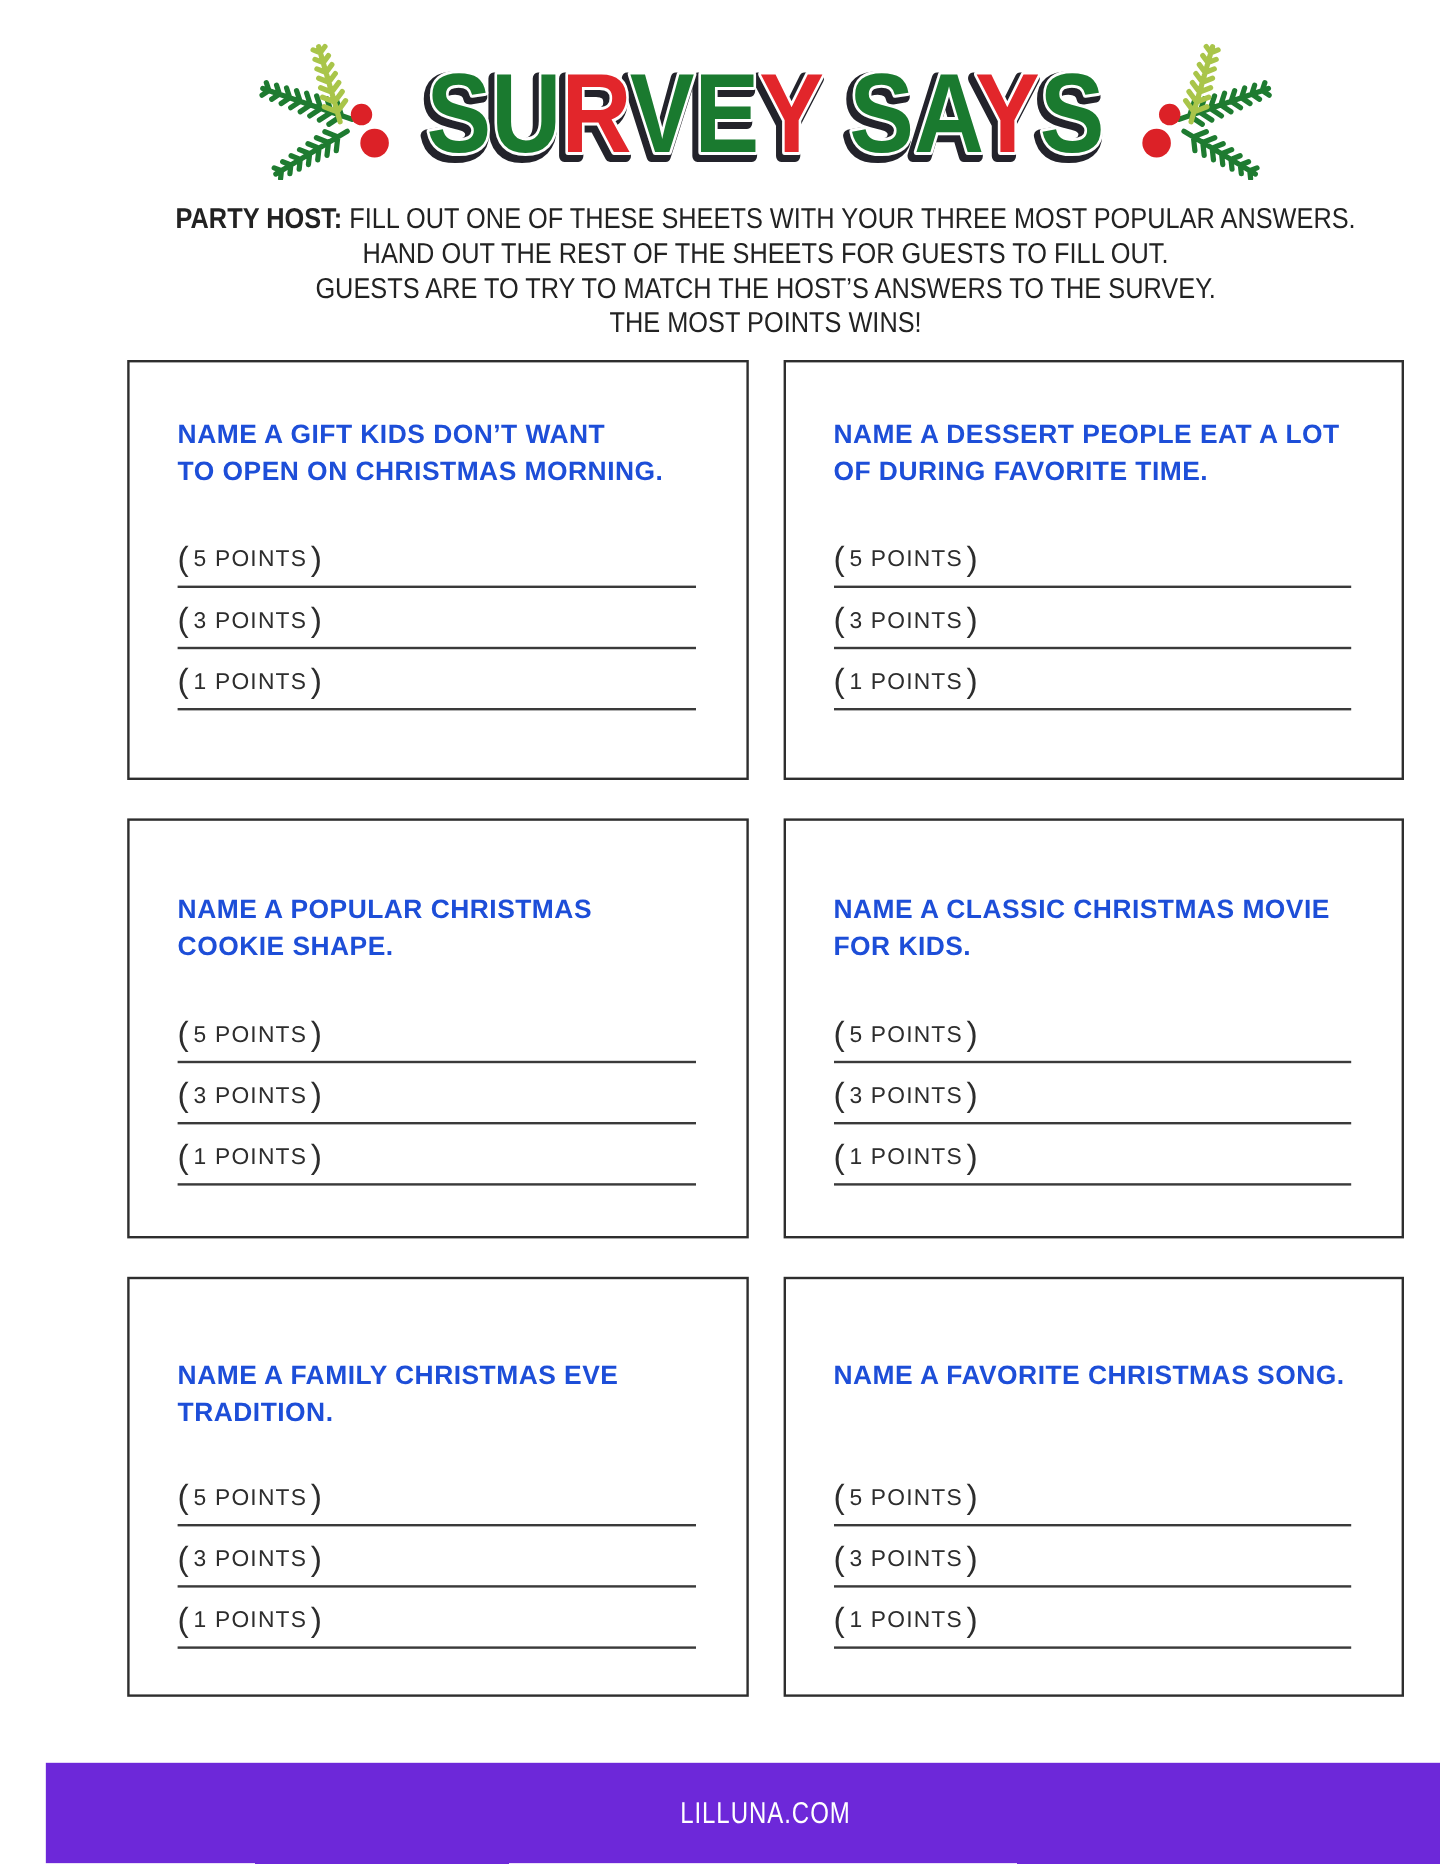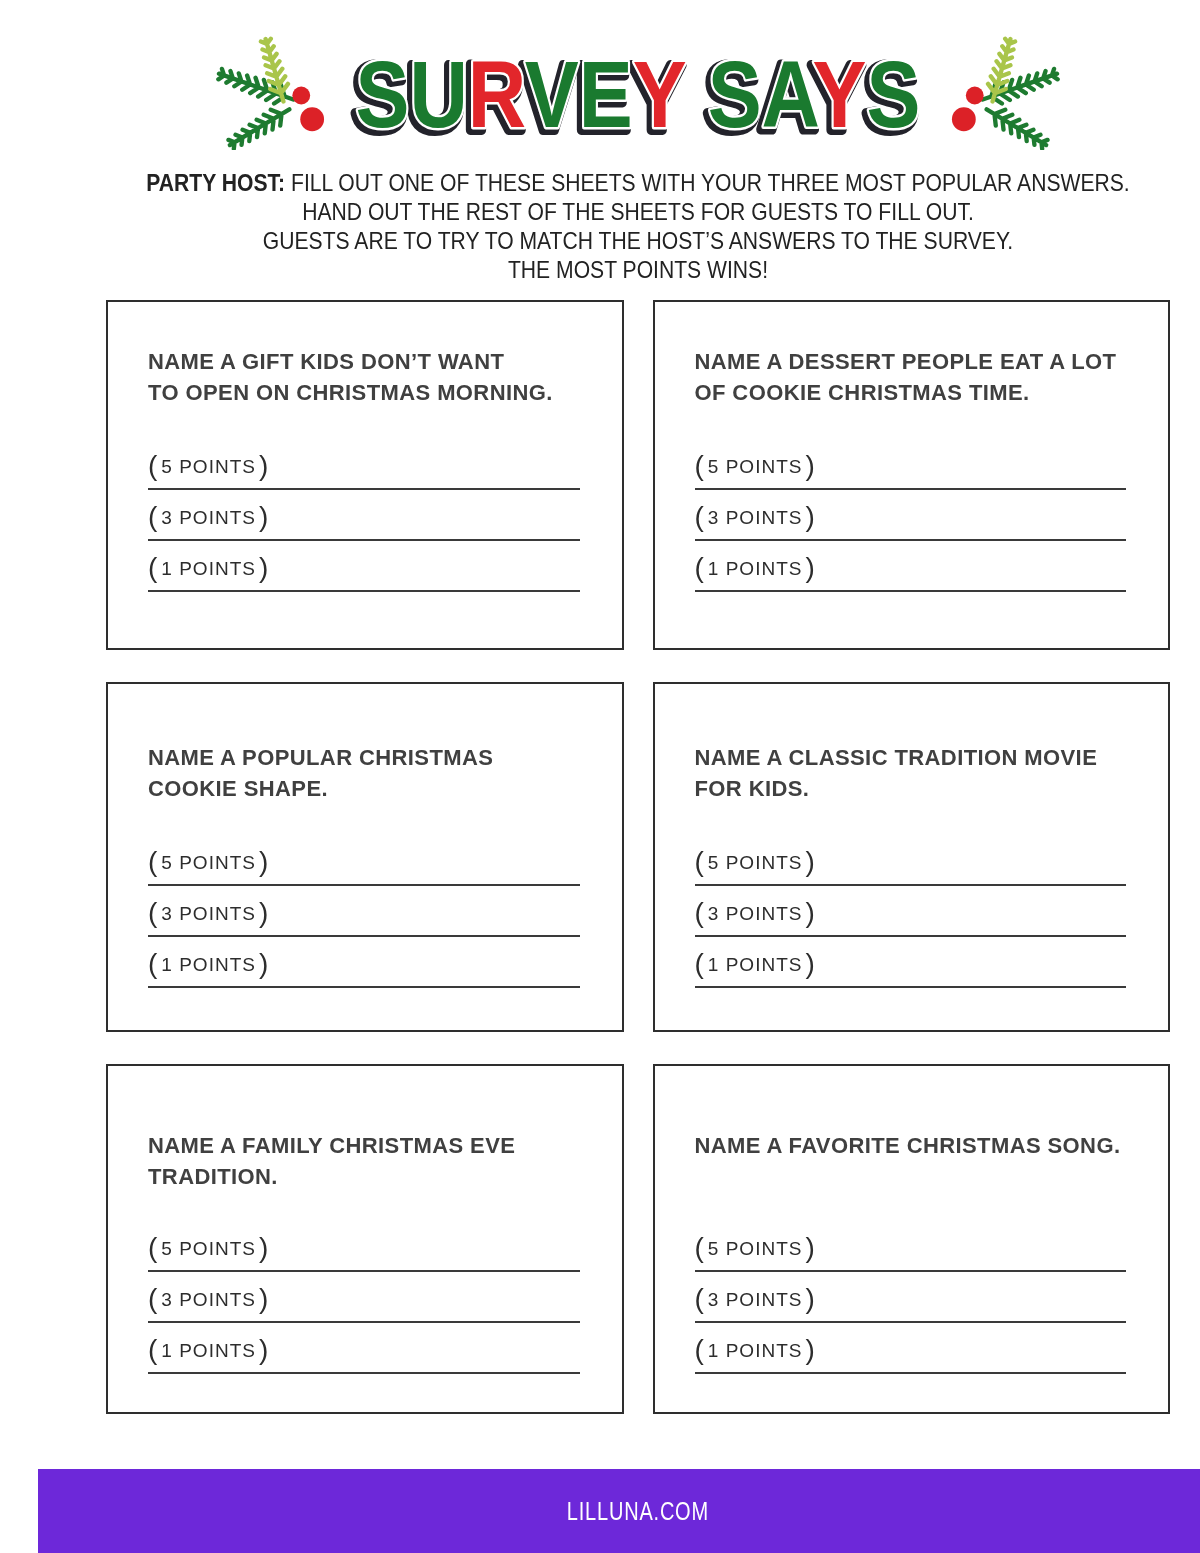--- a/index.html
+++ b/index.html
@@ -59,21 +59,21 @@
     padding: 44px 42px 56px 40px;
   }
   .card.r2 { padding-top: 58px; padding-bottom: 42px; }
   .card.r3 { padding-top: 64px; padding-bottom: 38px; gap: 32px; }
   .card-title {
     margin: 0;
     font-size: 22px;
     font-weight: bold;
     letter-spacing: 0.4px;
     line-height: 31px;
-    color: #404040;
+    color: #1d4ed8;
     white-space: pre-line;
   }
   .title-center { }
 
   .rows { display: flex; flex-direction: column; gap: 13px; }
   .answer-row { }
   .row-label {
     display: flex;
     align-items: center;
     height: 30px;
@@ -178,21 +178,21 @@
               <span class="pts">1 POINTS</span>
               <span class="paren">)</span>
             </div>
             <div class="answer-line"></div>
           </div>
         </div>
     </section>
 
     <section class="card r1">
       <h2 class="card-title">NAME A DESSERT PEOPLE EAT A LOT
-OF COOKIE CHRISTMAS TIME.</h2>
+OF DURING FAVORITE TIME.</h2>
       <div class="rows">
           <div class="answer-row">
             <div class="row-label">
               <span class="paren">(</span>
               <span class="pts">5 POINTS</span>
               <span class="paren">)</span>
             </div>
             <div class="answer-line"></div>
           </div>
           <div class="answer-row">
@@ -239,21 +239,21 @@
               <span class="paren">(</span>
               <span class="pts">1 POINTS</span>
               <span class="paren">)</span>
             </div>
             <div class="answer-line"></div>
           </div>
         </div>
     </section>
 
     <section class="card r2">
-      <h2 class="card-title">NAME A CLASSIC TRADITION MOVIE
+      <h2 class="card-title">NAME A CLASSIC CHRISTMAS MOVIE
 FOR KIDS.</h2>
       <div class="rows">
           <div class="answer-row">
             <div class="row-label">
               <span class="paren">(</span>
               <span class="pts">5 POINTS</span>
               <span class="paren">)</span>
             </div>
             <div class="answer-line"></div>
           </div>

